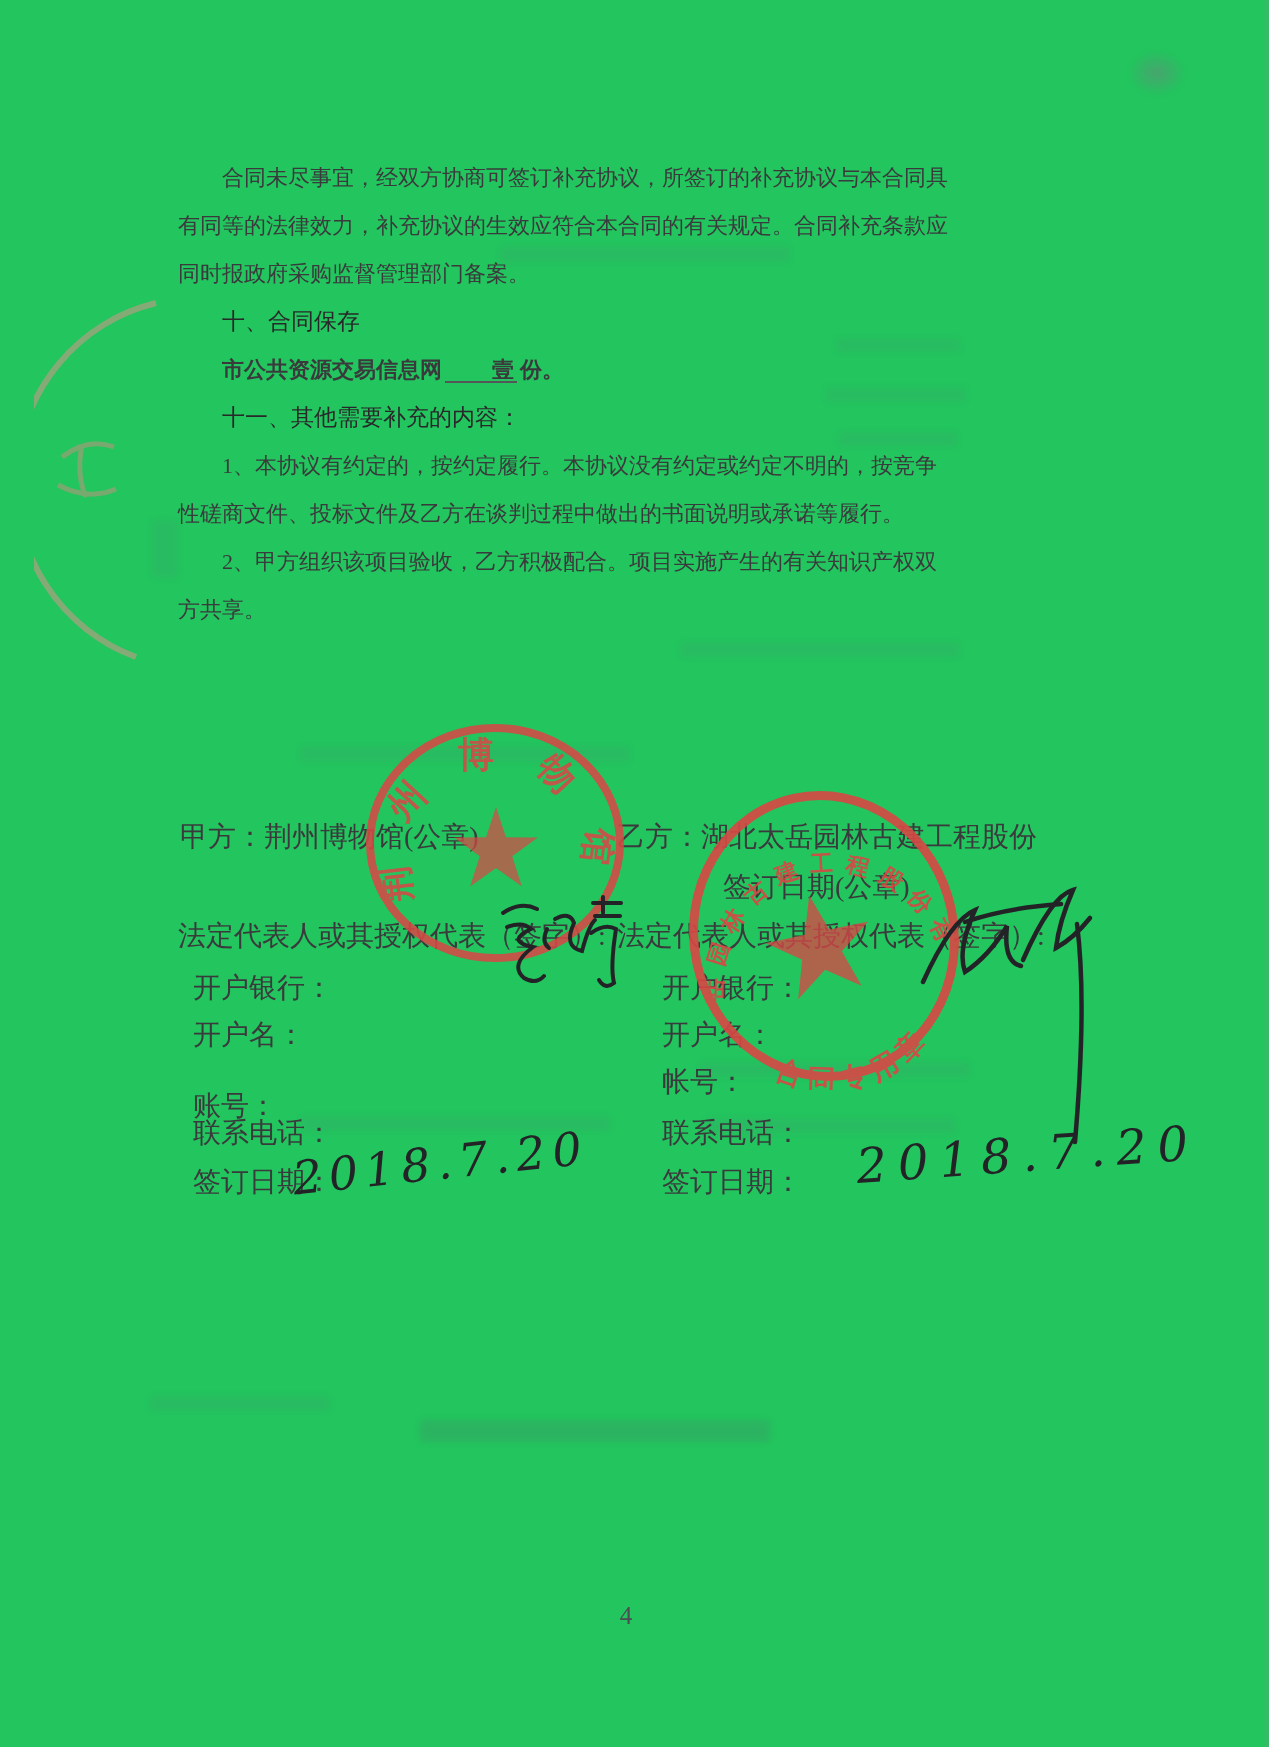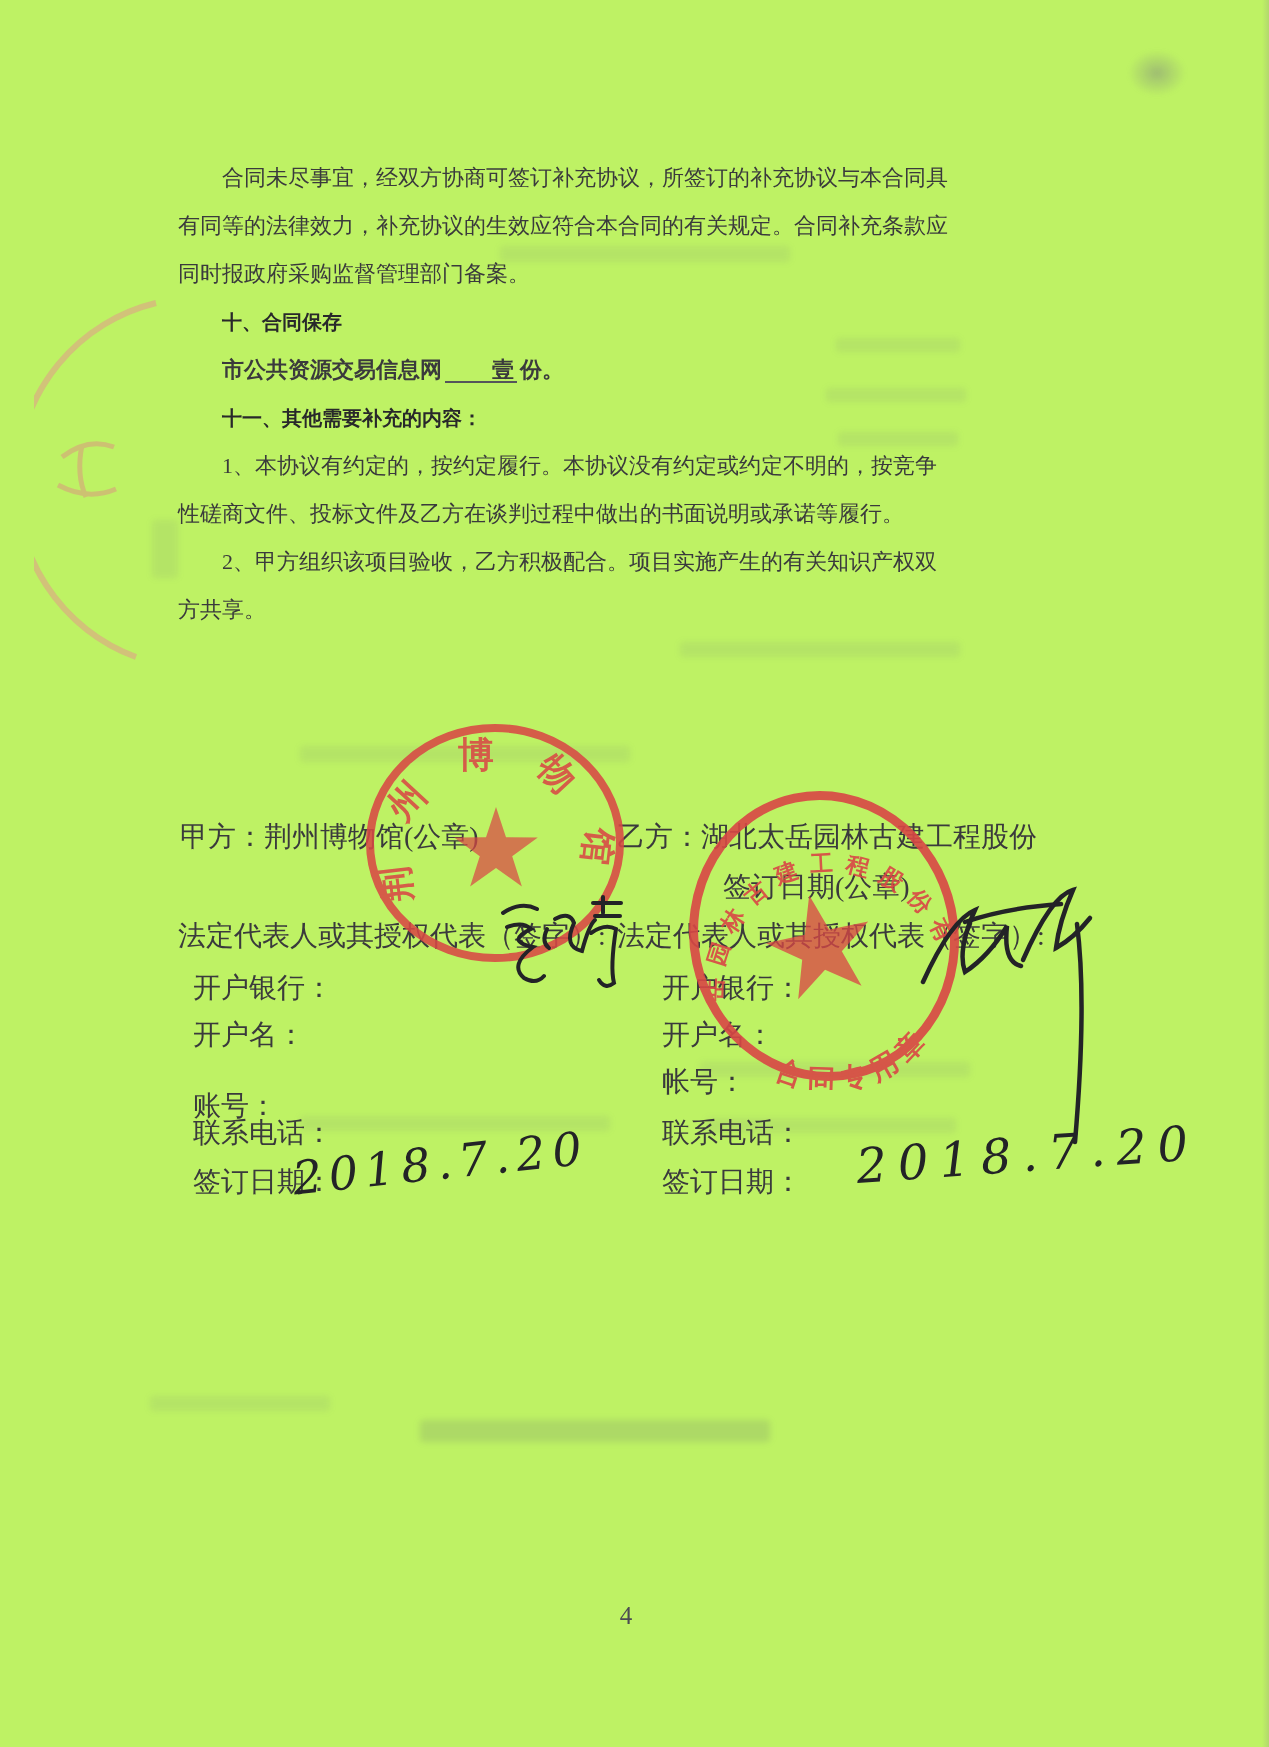--- a/index.html
+++ b/index.html
@@ -1,31 +1,31 @@
 <!DOCTYPE html>
 <html><head>
 <meta charset="utf-8">
 <style>
   html,body{margin:0;padding:0;background:#e8e8e6;}
   .page{
     position:relative;
     width:1269px;height:1747px;
     margin:0 auto;
-    background:#bef264;
+    background:#22c55e;
     overflow:hidden;
     font-family:"Liberation Serif","DejaVu Serif",serif;
     color:#3a3a3c;
   }
   
   .main{
     position:absolute;left:178px;top:154px;width:772px;
     font-size:22px;line-height:48px;letter-spacing:0;
   }
   .main p{margin:0;text-indent:44px;}
-  .heading{font-weight:bold;font-size:20px;color:#28282a;text-indent:0;margin:0;}
+  .heading{font-weight:normal;font-size:23px;color:#28282a;text-indent:0;margin:0;}
   .copies-l2{text-indent:0;font-weight:bold;}
   .blank{
     display:inline-block;min-width:52px;text-align:center;
     border-bottom:2px solid #55555a;line-height:1.05;
     padding:0 3px;margin:0 3px;
   }
   
   .sigrow{position:absolute;font-size:28px;line-height:1.3;white-space:nowrap;color:#3a3a3c;}
   
   .hw-date{

